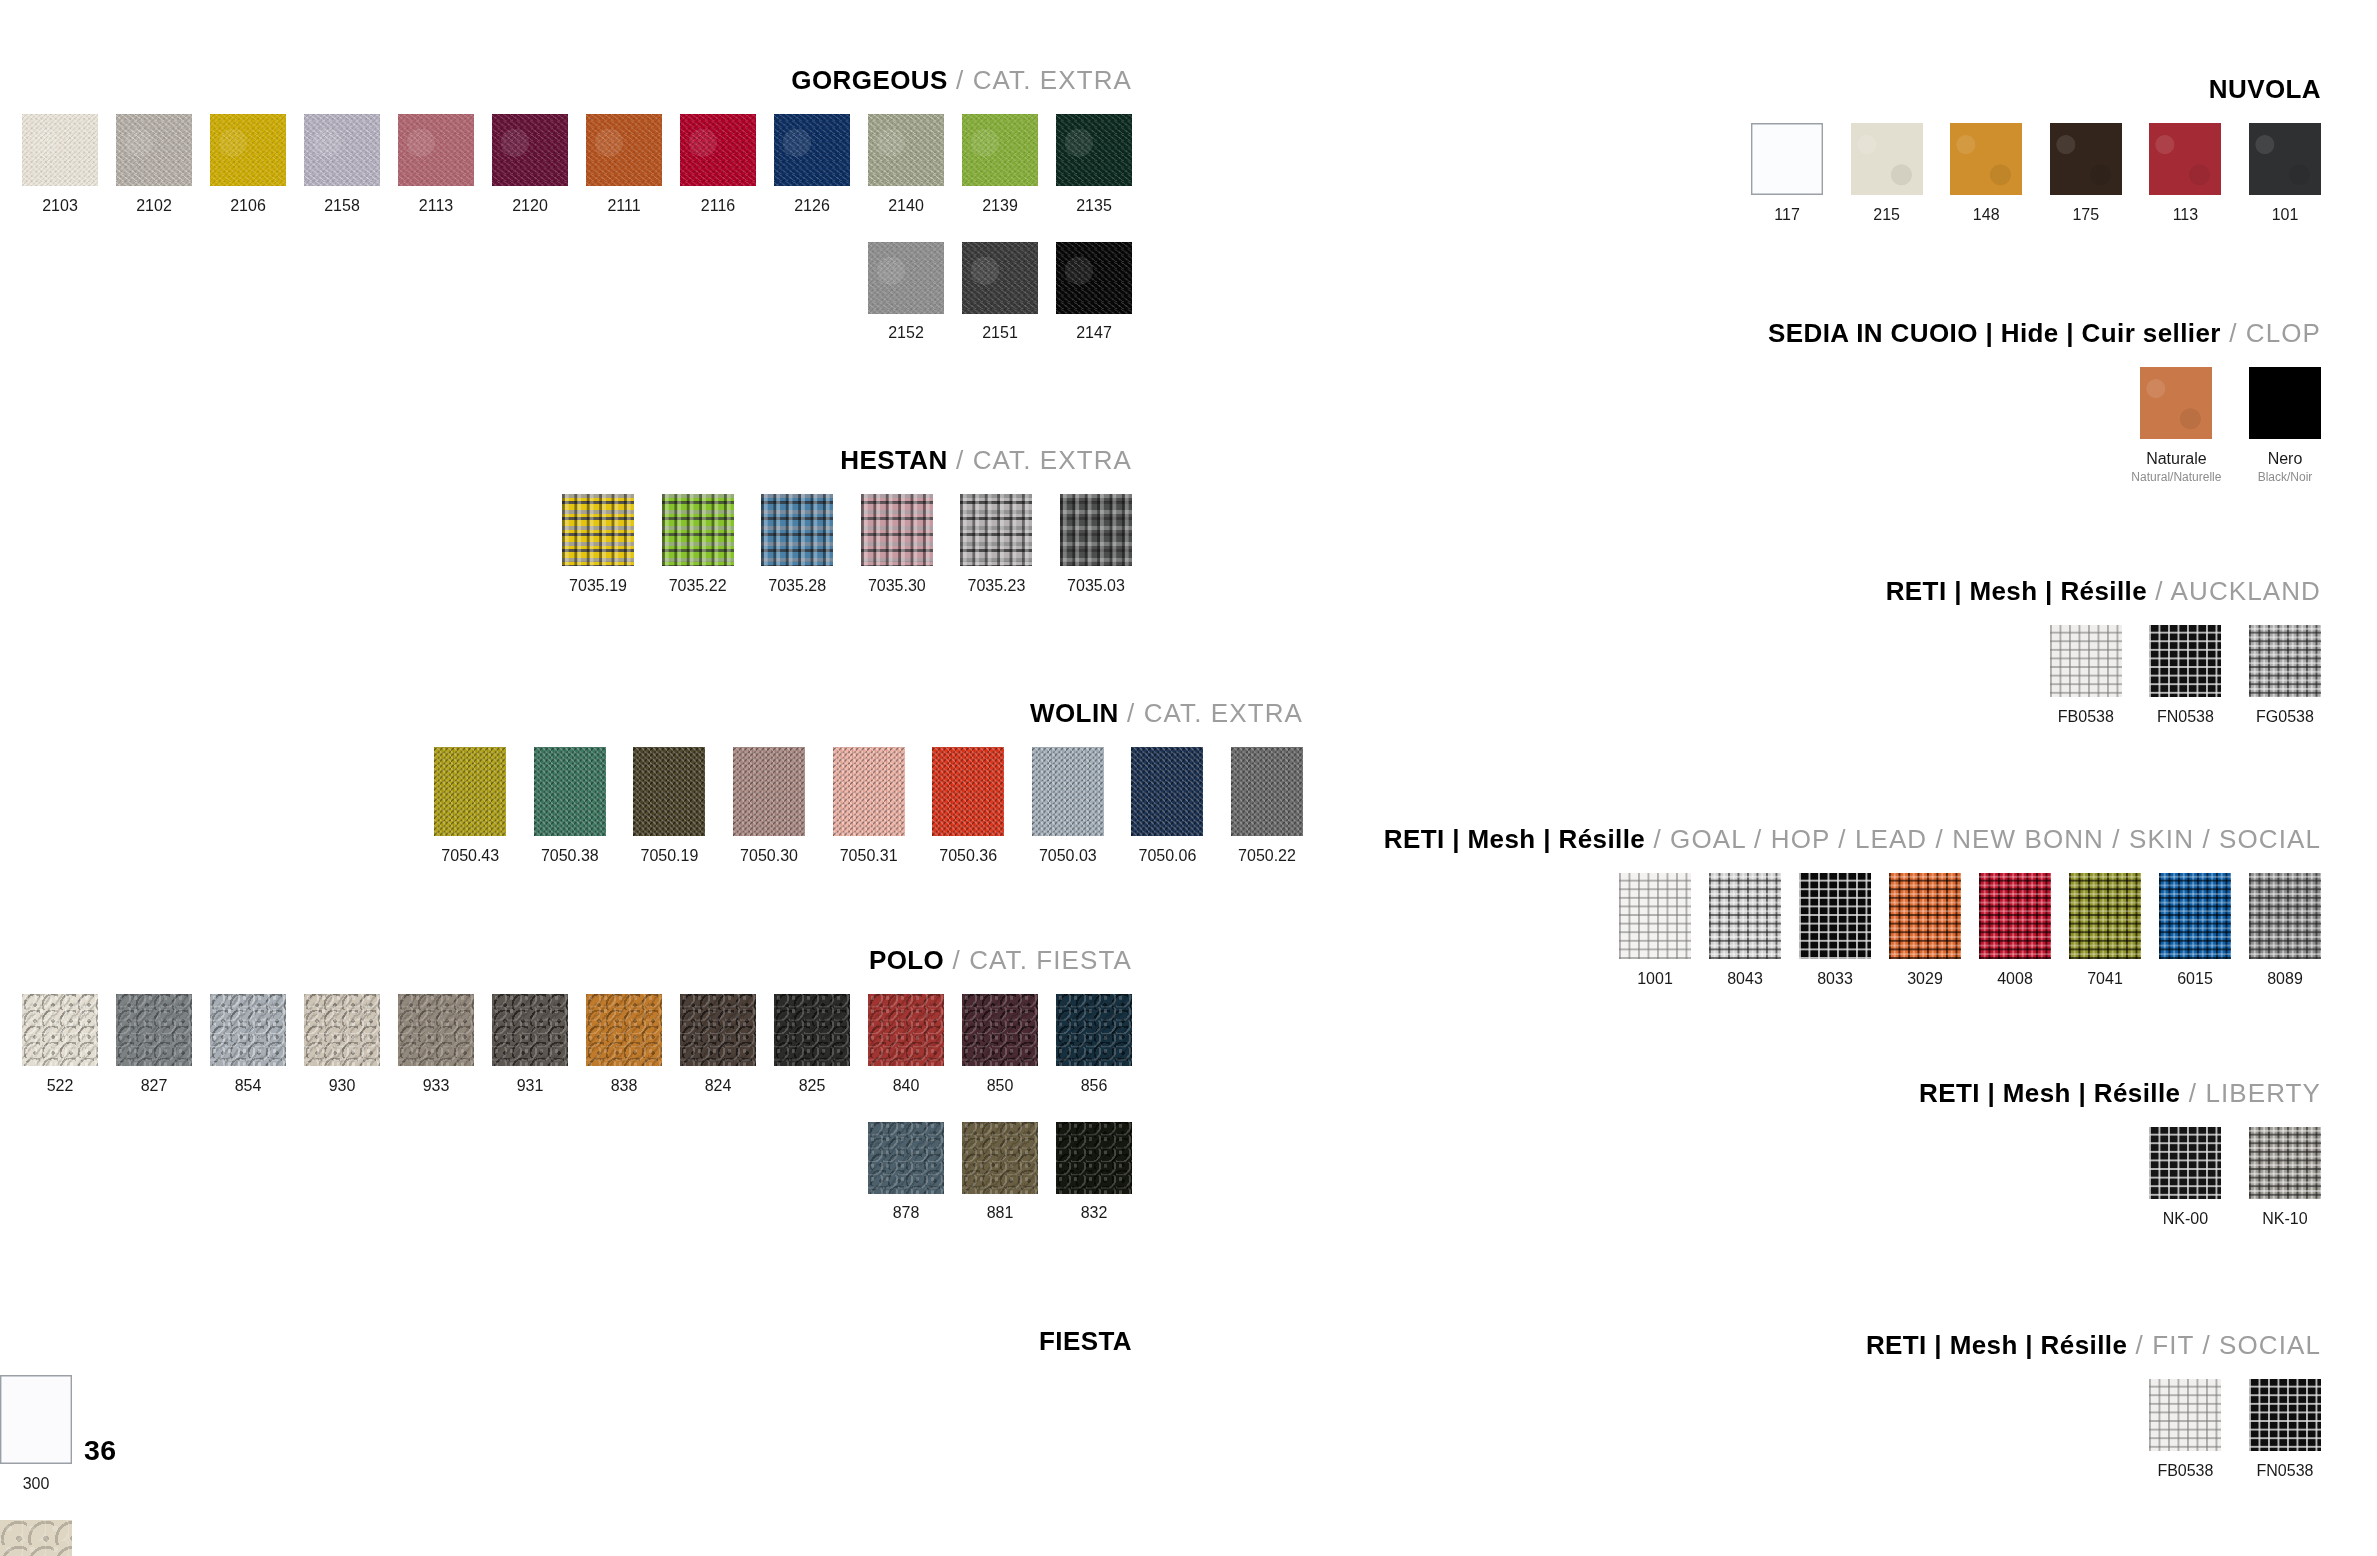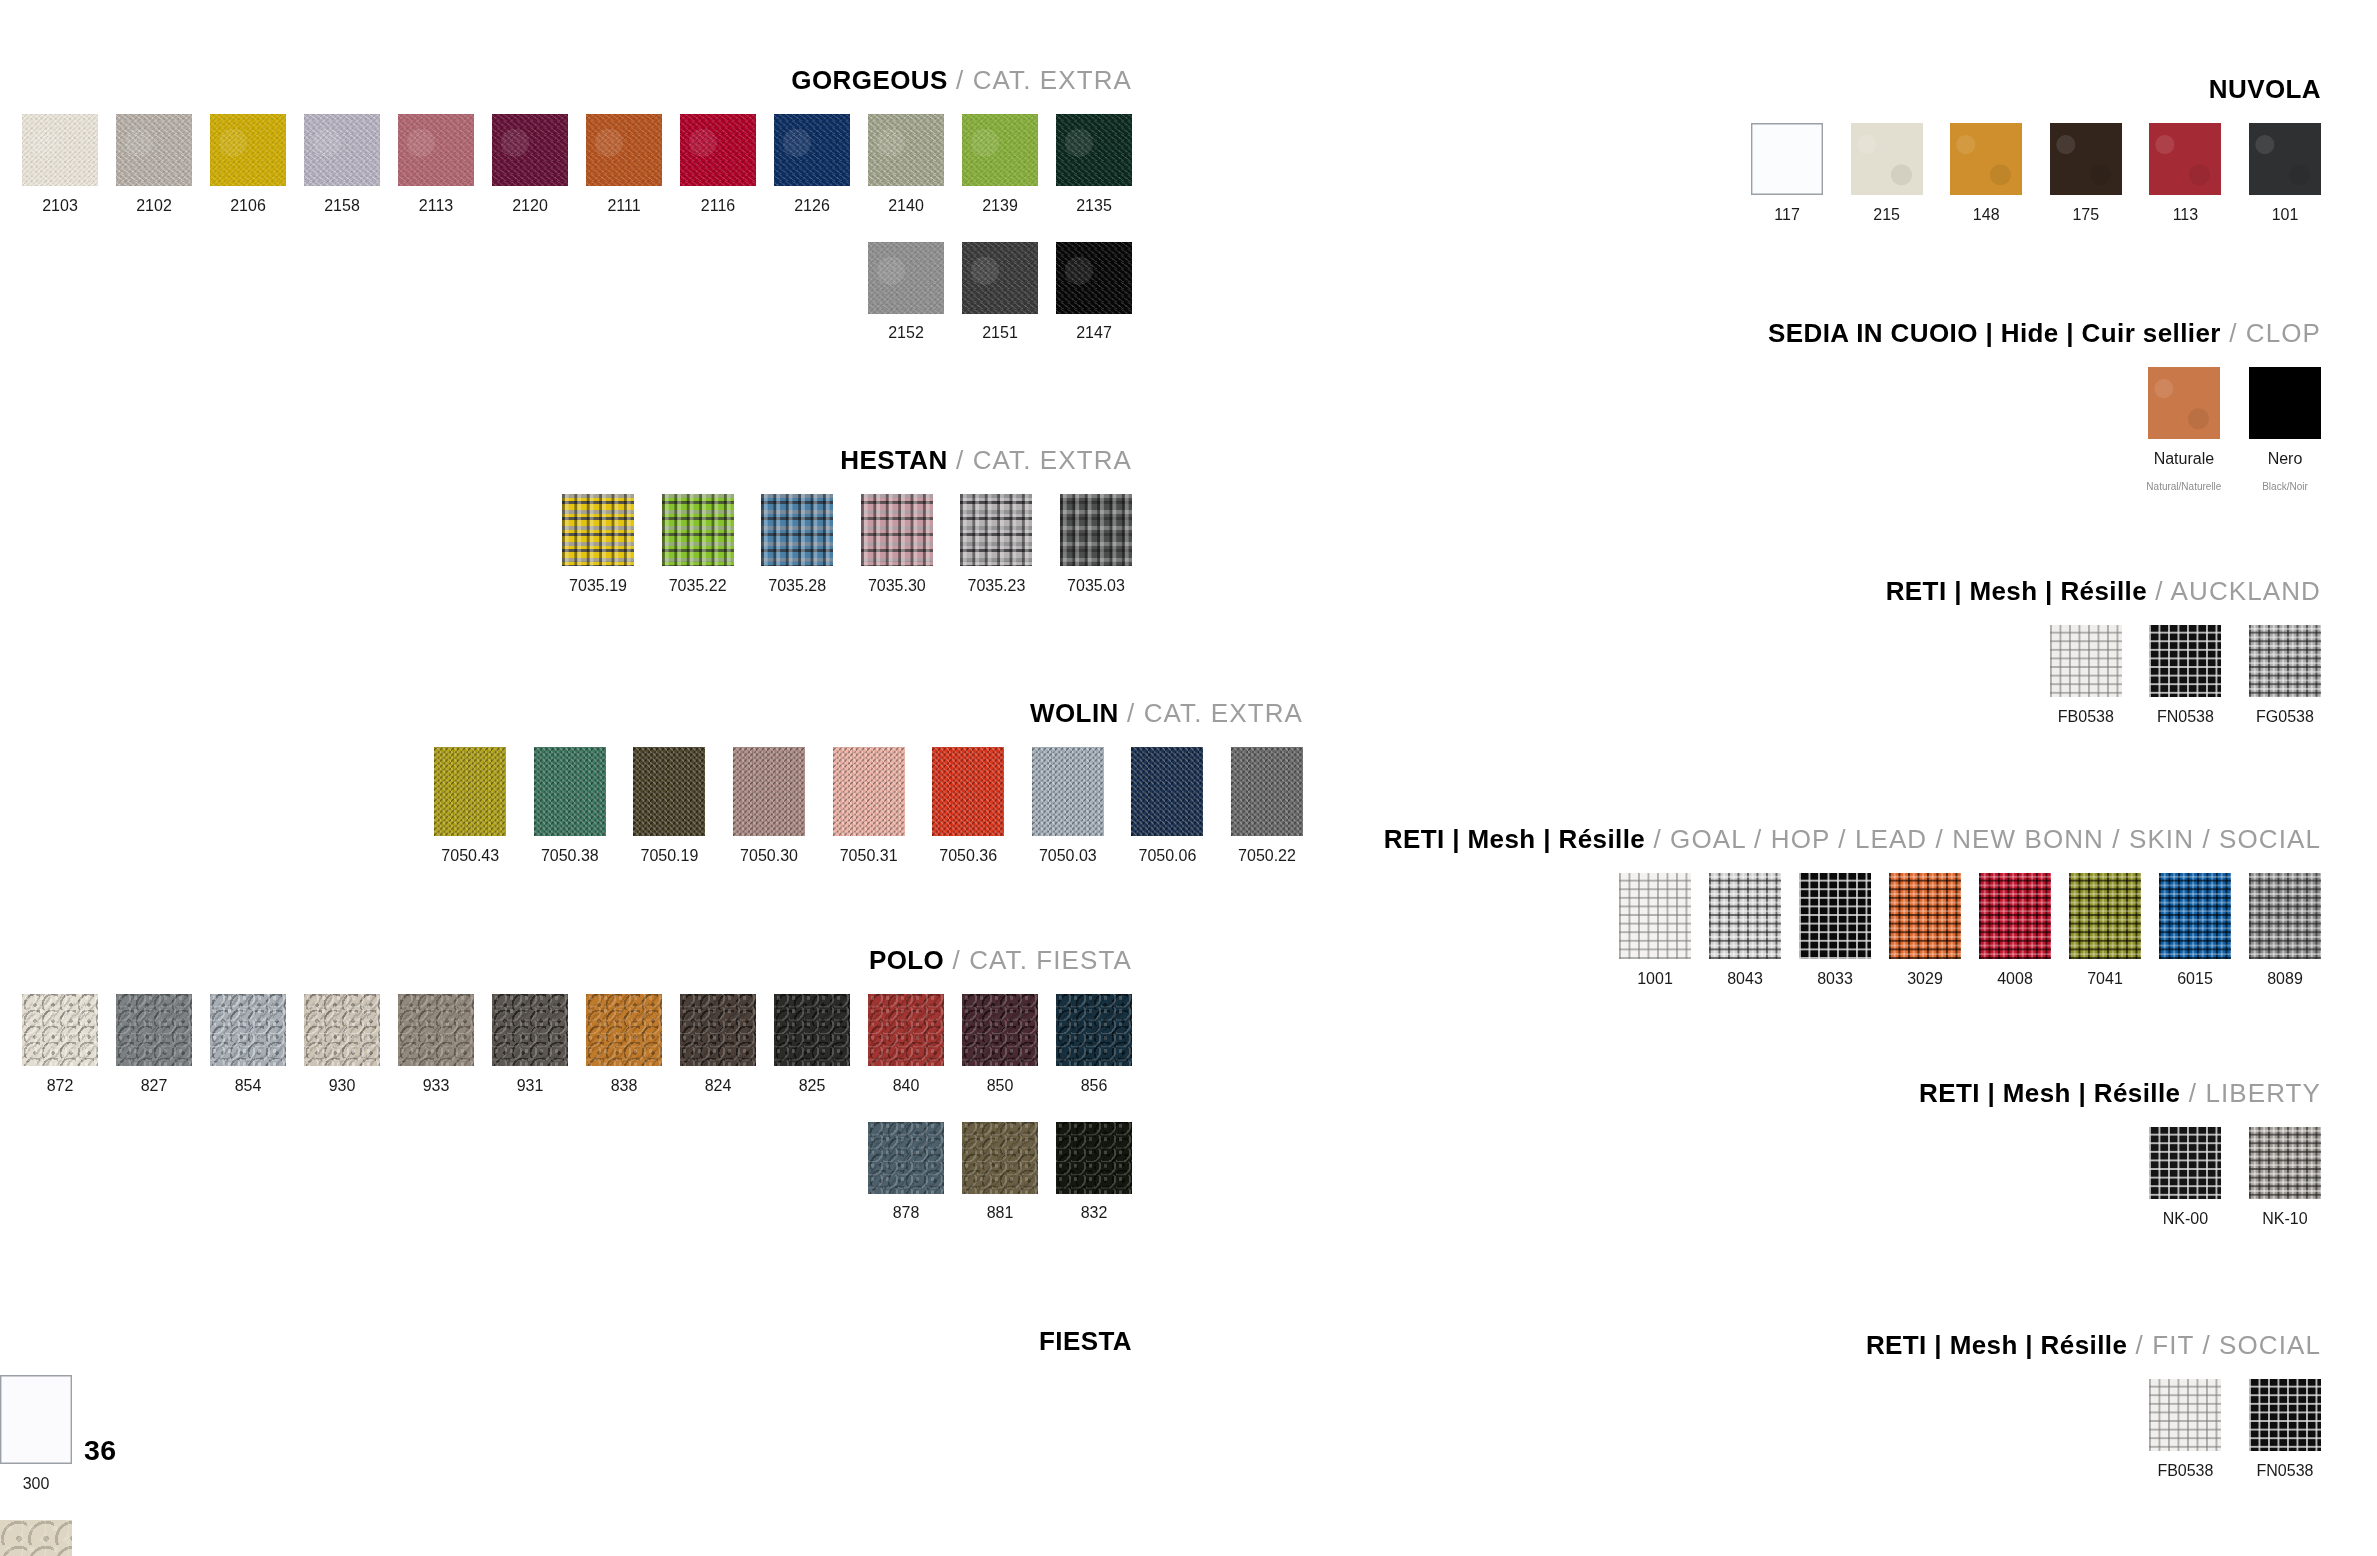--- a/index.html
+++ b/index.html
@@ -70,26 +70,26 @@
 
   .code {
     font-size: 16px;
     color: #1a1a1a;
     margin-top: 10.5px;
     line-height: 1.15;
     text-align: center;
     white-space: nowrap;
   }
   .code-sub {
-    font-size: 10px;
+    font-size: 12px;
     color: #8c8c8c;
     line-height: 1.15;
     text-align: center;
     white-space: nowrap;
-    margin-top: 13px;
+    margin-top: 3px;
   }
 
   .page-num {
     position: absolute;
     left: 84px;
     top: 1434px;
     font-size: 28.5px;
     font-weight: bold;
     color: #000;
     letter-spacing: 0.5px;
@@ -236,21 +236,21 @@
             <div class="chip" style="width: 72px; height: 89px; background-color: rgb(110, 110, 110); background-image: repeating-linear-gradient(45deg, rgba(255, 255, 255, 0.28) 0px, rgba(255, 255, 255, 0.28) 1.9px, transparent 1.9px, transparent 4.8px), repeating-linear-gradient(-45deg, rgba(0, 0, 0, 0.38) 0px, rgba(0, 0, 0, 0.38) 1.9px, transparent 1.9px, transparent 4.8px), repeating-linear-gradient(90deg, rgba(0, 0, 0, 0.14) 0px, rgba(0, 0, 0, 0.14) 1px, transparent 1px, transparent 3.8px); background-size: 5.7px 5.7px, 5.7px 5.7px, 3.8px 3.8px;"></div>
             <div class="code">7050.22</div>
           </div>
         </div>
       </div>
       <div class="section" style="left: 0px; top: 947px; width: 1132px;">
         <div class="sec-title"><span class="strong">POLO</span><span class="light"> / </span><span class="light">CAT. FIESTA</span></div>
         <div class="row" style="gap: 18px;">
           <div class="cell">
             <div class="chip" style="width: 76px; height: 72px; background-color: rgb(227, 222, 209); background-image: repeating-radial-gradient(circle at 30% 30%, rgba(255, 255, 255, 0.38) 0px, rgba(255, 255, 255, 0.38) 1.9px, transparent 1.9px, transparent 8.6px), repeating-radial-gradient(circle at 72% 68%, rgba(0, 0, 0, 0.28) 0px, rgba(0, 0, 0, 0.28) 1.9px, transparent 1.9px, transparent 9.5px), repeating-linear-gradient(125deg, rgba(0, 0, 0, 0.16) 0px, rgba(0, 0, 0, 0.16) 1.9px, transparent 1.9px, transparent 6.7px); background-size: 15px 13.3px, 18px 16px, 10.5px 10.5px;"></div>
-            <div class="code">872</div>
+            <div class="code">522</div>
           </div>
           <div class="cell">
             <div class="chip" style="width: 76px; height: 72px; background-color: rgb(124, 129, 131); background-image: repeating-radial-gradient(circle at 30% 30%, rgba(255, 255, 255, 0.2) 0px, rgba(255, 255, 255, 0.2) 1.9px, transparent 1.9px, transparent 8.6px), repeating-radial-gradient(circle at 72% 68%, rgba(0, 0, 0, 0.28) 0px, rgba(0, 0, 0, 0.28) 1.9px, transparent 1.9px, transparent 9.5px), repeating-linear-gradient(125deg, rgba(0, 0, 0, 0.16) 0px, rgba(0, 0, 0, 0.16) 1.9px, transparent 1.9px, transparent 6.7px); background-size: 15px 13.3px, 18px 16px, 10.5px 10.5px;"></div>
             <div class="code">827</div>
           </div>
           <div class="cell">
             <div class="chip" style="width: 76px; height: 72px; background-color: rgb(167, 174, 181); background-image: repeating-radial-gradient(circle at 30% 30%, rgba(255, 255, 255, 0.38) 0px, rgba(255, 255, 255, 0.38) 1.9px, transparent 1.9px, transparent 8.6px), repeating-radial-gradient(circle at 72% 68%, rgba(0, 0, 0, 0.28) 0px, rgba(0, 0, 0, 0.28) 1.9px, transparent 1.9px, transparent 9.5px), repeating-linear-gradient(125deg, rgba(0, 0, 0, 0.16) 0px, rgba(0, 0, 0, 0.16) 1.9px, transparent 1.9px, transparent 6.7px); background-size: 15px 13.3px, 18px 16px, 10.5px 10.5px;"></div>
             <div class="code">854</div>
           </div>
           <div class="cell">

